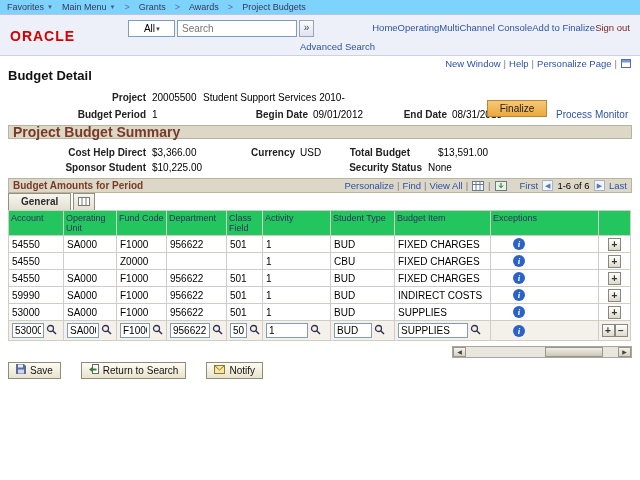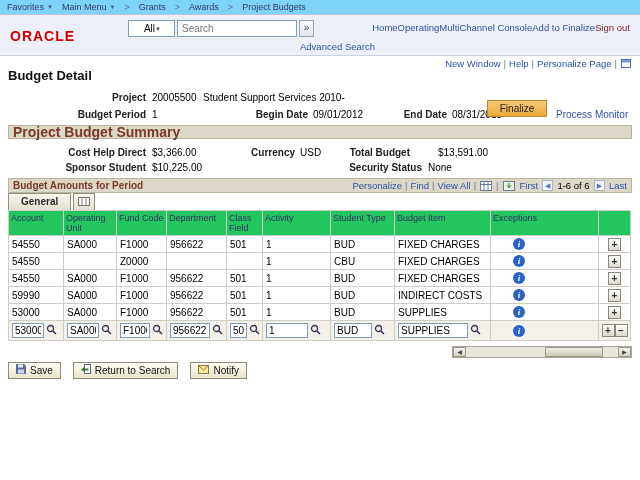--- a/index.html
+++ b/index.html
@@ -35,21 +35,21 @@
 
   .sect-bar{position:absolute;left:8px;width:624px;height:14px;background:#dcd7c6;border:1px solid #b9b4a0;color:#7a3a28;font-weight:bold;font-size:14px;line-height:12px;padding:0 4px}
 
   .finalize-btn{position:absolute;left:487px;top:100px;width:60px;height:17px;background:linear-gradient(#f7c877,#eba93c);border:1px solid #b8863a;font-size:10px;text-align:center;line-height:15px;color:#222;cursor:pointer}
 
   
   .grid-bar{position:absolute;left:8px;top:178px;width:624px;height:15px;background:#dcd7c6;border:1px solid #b9b4a0;display:flex;align-items:center;justify-content:space-between;padding:0 4px}
   .grid-title{color:#7a3a28;font-weight:bold;font-size:10px}
   .grid-tools{display:flex;align-items:flex-end;font-size:9.5px}
   .mini-ic{display:inline-flex;align-items:center;cursor:pointer;margin:0 1px}
-  .pgn{display:inline-flex;align-items:center;margin-left:4px;gap:4px}
+  .pgn{display:inline-flex;align-items:center;margin-left:12px;gap:4px}
   .pgn .arr{color:#5577bb;font-size:7px;border:1px solid #a8b2cc;background:#f2f4fa;padding:0 2px;line-height:9px;cursor:pointer}
 
   
   .tabs{position:absolute;left:8px;top:194px;height:16px;display:flex;align-items:flex-end}
   .tab{border:1px solid #93907f;border-bottom:none;background:linear-gradient(#f7f5ee,#e3dfd0);padding:2px 12px 3px;font-weight:bold;font-size:10px;color:#2b2b2b;cursor:pointer}
   .tab-iconbox{border:1px solid #93907f;border-bottom:none;background:linear-gradient(#f7f5ee,#e3dfd0);padding:3px 4px 2px;margin-left:2px;cursor:pointer}
 
   
   .gridtbl{position:absolute;left:8px;top:210px;border-collapse:collapse;table-layout:fixed;width:622px;border:1px solid #9a988c}
   .gridtbl th{border:1px solid #cfcdc4;font-size:9px;font-weight:normal;color:#33335c;text-align:left;vertical-align:top;padding:2px 2px;height:24px;white-space:normal;cursor:pointer;background:#22c55e}
@@ -63,21 +63,21 @@
   .cin{height:15px;border:1px solid #7f9db9;font-size:10px;padding:0 2px;font-family:"Liberation Sans",sans-serif}
   .lookup{cursor:pointer;display:inline-block}
 
   
   .hscroll{position:absolute;left:452px;top:346px;width:180px;height:12px;background:#e9e6dd;border:1px solid #aaa79a;display:flex}
   .hs-arrow{width:13px;background:linear-gradient(#f5f3ec,#d6d2c4);border:1px solid #9a978a;font-size:6px;line-height:9px;text-align:center;color:#444;cursor:pointer}
   .hs-track{flex:1;position:relative}
   .hs-thumb{position:absolute;left:52%;width:38%;top:0;bottom:0;background:linear-gradient(#f0eee6,#ccc8b8);border:1px solid #9a978a;cursor:grab}
 
   
-  .footer-btns{position:absolute;left:8px;top:362px;display:flex;gap:12px}
+  .footer-btns{position:absolute;left:8px;top:362px;display:flex;gap:20px}
   .pbtn{display:inline-flex;align-items:center;gap:4px;border:1px solid #8f8c79;background:linear-gradient(#fefcf3,#e9e3cd);padding:1px 7px 2px;font-size:10px;color:#111;height:17px;cursor:pointer}
 </style>
 </head>
 <body>
 
 <div class="crumb-bar">
   <span class="crumb">
       <span>Favorites</span>
       <span class="caret">▼</span>
     </span>

